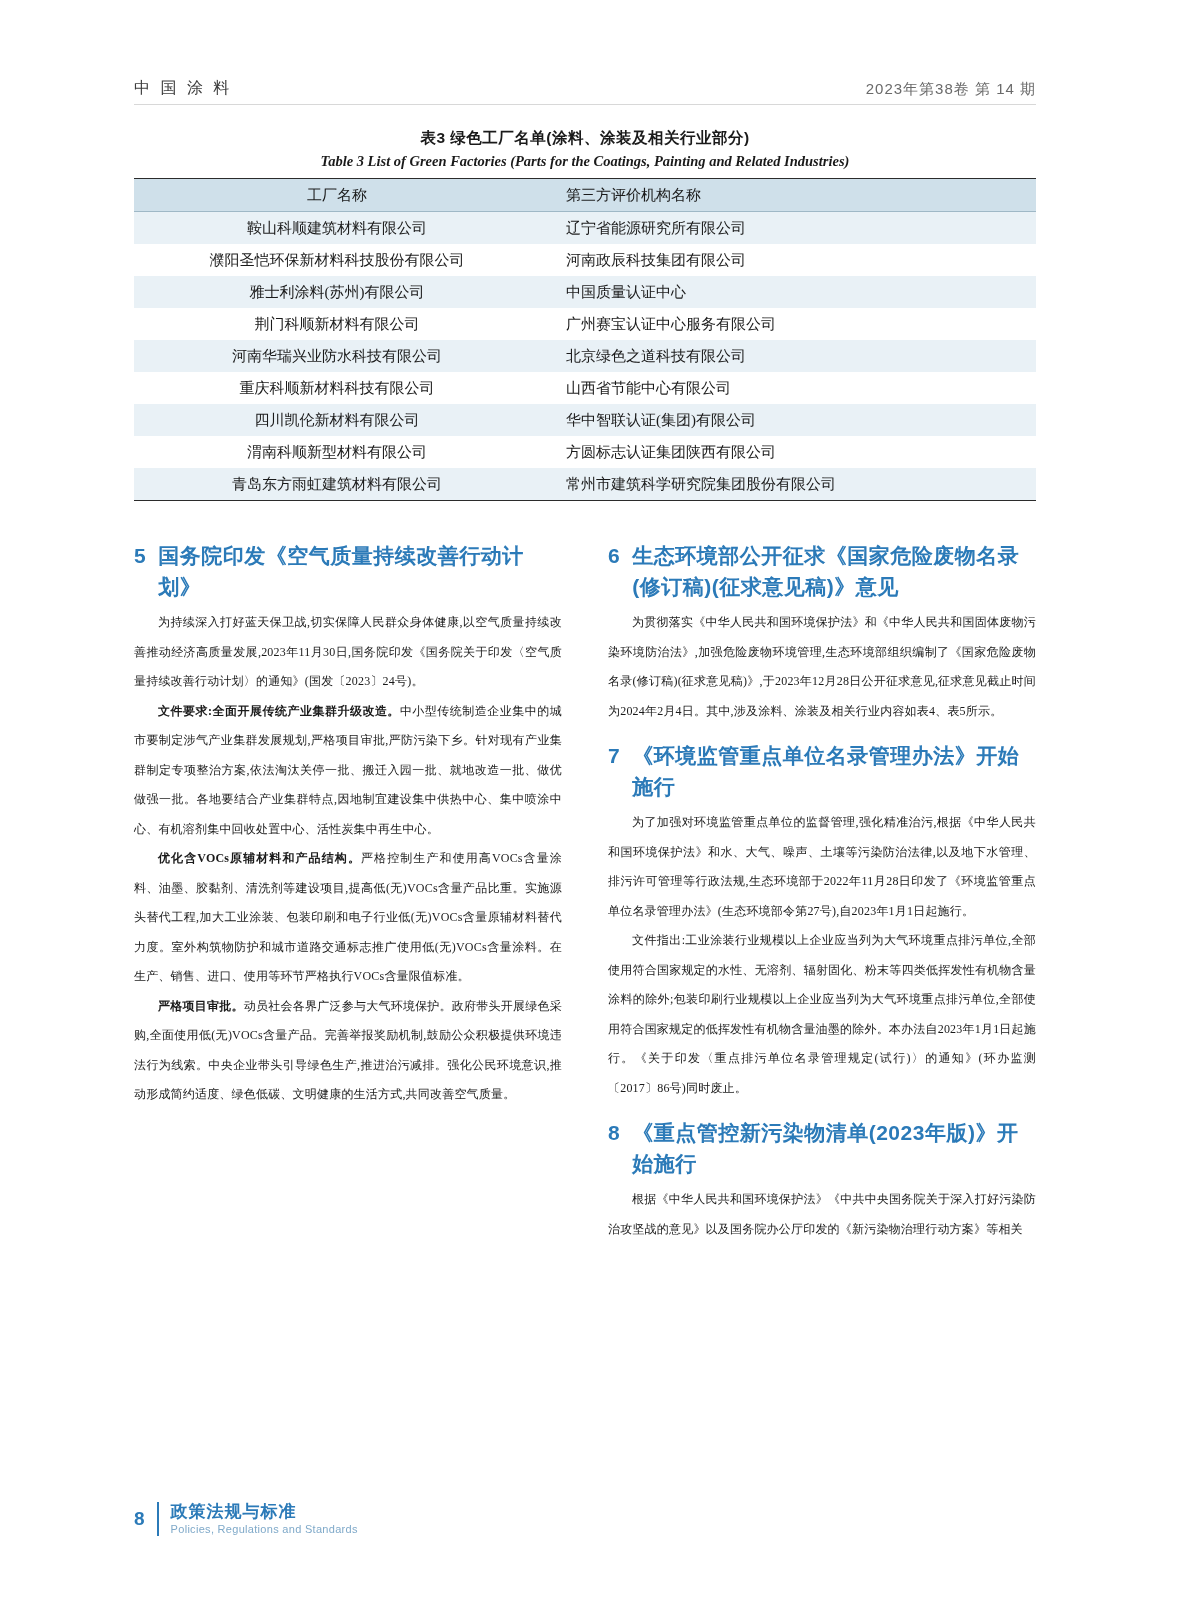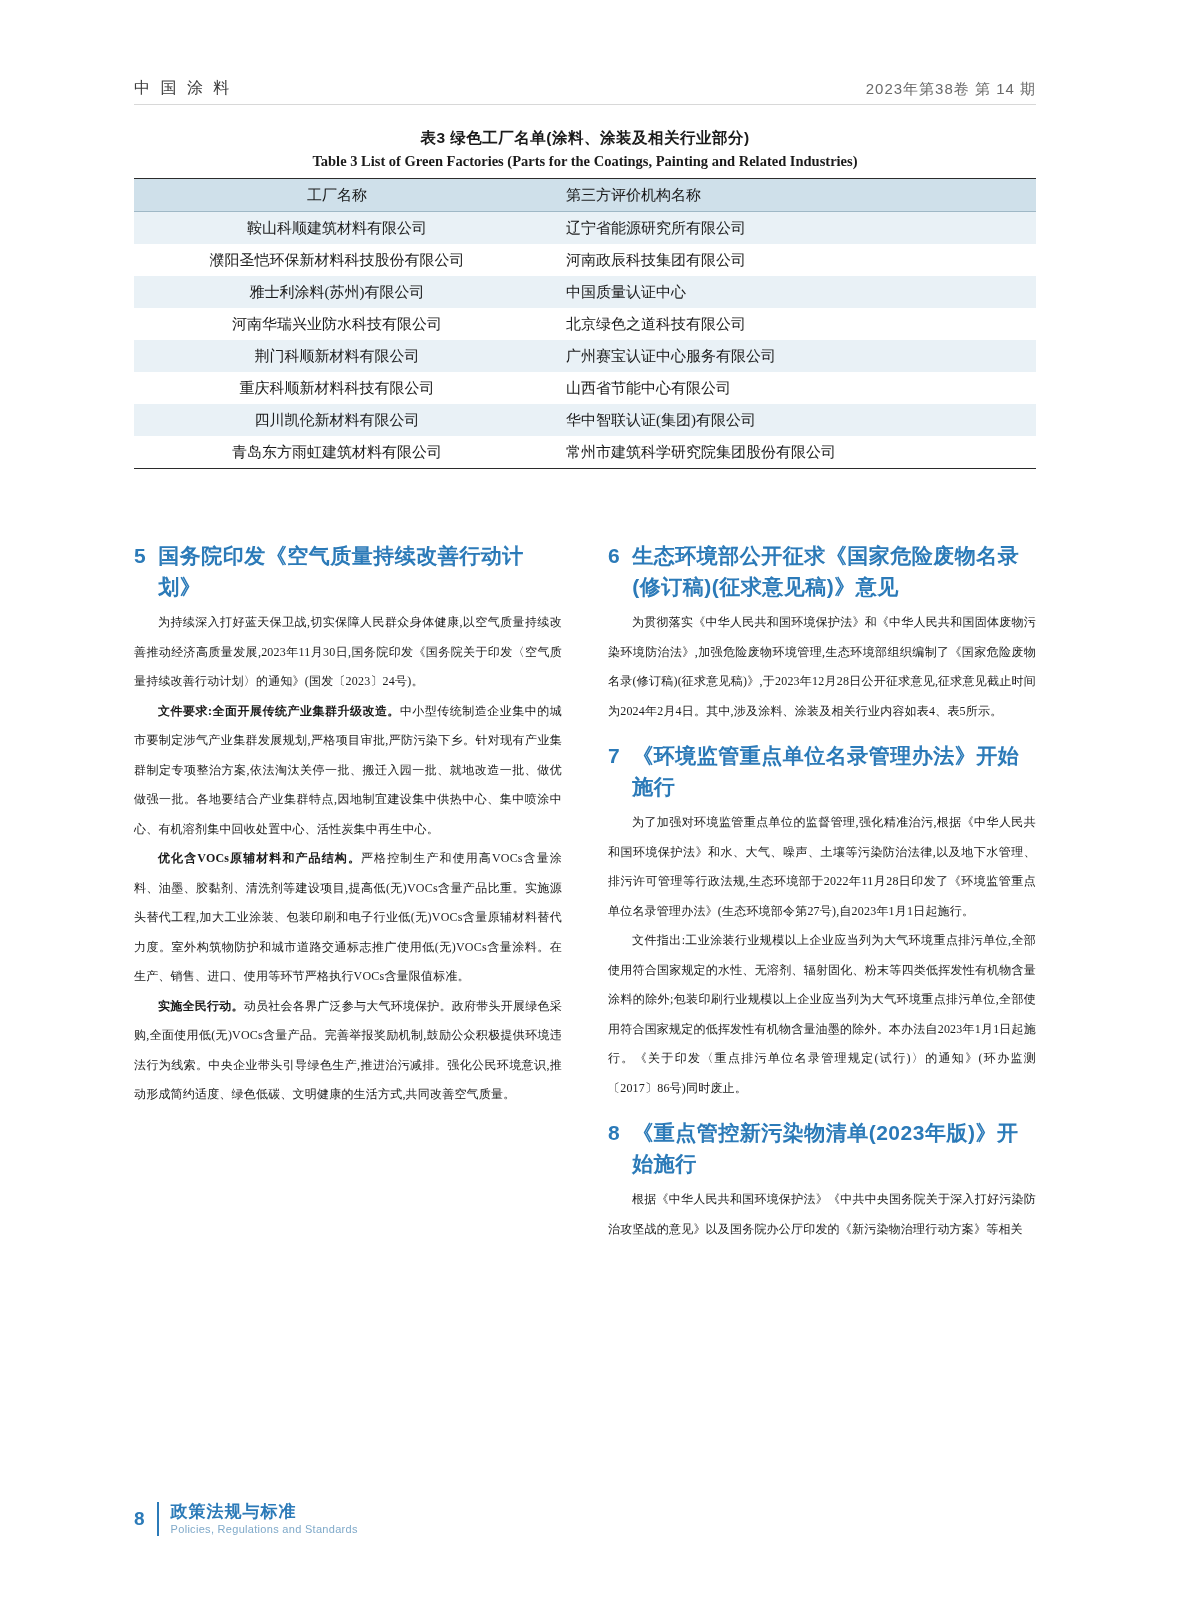--- a/index.html
+++ b/index.html
@@ -66,20 +66,21 @@
     font-family: "Liberation Sans", "DejaVu Sans", sans-serif;
     letter-spacing: 0.5px;
     margin-bottom: 4px;
   }
   .tbl-caption-en {
     text-align: center;
     font-size: 14.5px;
     font-weight: bold;
     font-family: "Liberation Serif", "DejaVu Serif", serif;
     margin-bottom: 8px;
+    font-style: italic;
   }
   table.green {
     width: 100%;
     border-collapse: collapse;
     font-size: 15px;
   }
   table.green th,
   table.green td {
     padding: 5px 4px 5px 4px;
     text-align: center;
@@ -208,54 +209,58 @@
         </tr>
         <tr>
           <td class="c1">濮阳圣恺环保新材料科技股份有限公司</td>
           <td class="c2">河南政辰科技集团有限公司</td>
         </tr>
         <tr>
           <td class="c1">雅士利涂料(苏州)有限公司</td>
           <td class="c2">中国质量认证中心</td>
         </tr>
         <tr>
+          <td class="c1">荆门科顺新材料有限公司</td>
+          <td class="c2">广州赛宝认证中心服务有限公司</td>
+        </tr>
+        <tr>
           <td class="c1">河南华瑞兴业防水科技有限公司</td>
           <td class="c2">北京绿色之道科技有限公司</td>
         </tr>
         <tr>
-          <td class="c1">荆门科顺新材料有限公司</td>
-          <td class="c2">广州赛宝认证中心服务有限公司</td>
-        </tr>
-        <tr>
           <td class="c1">重庆科顺新材料科技有限公司</td>
           <td class="c2">山西省节能中心有限公司</td>
         </tr>
         <tr>
           <td class="c1">四川凯伦新材料有限公司</td>
           <td class="c2">华中智联认证(集团)有限公司</td>
+        </tr>
+        <tr>
+          <td class="c1">渭南科顺新型材料有限公司</td>
+          <td class="c2">方圆标志认证集团陕西有限公司</td>
         </tr>
         <tr>
           <td class="c1">青岛东方雨虹建筑材料有限公司</td>
           <td class="c2">常州市建筑科学研究院集团股份有限公司</td>
         </tr>
       </tbody>
     </table>
   </div>
 
   <div class="columns">
 
     <div class="col">
       <h2 class="sec">
         <span class="num">5</span>
         <span class="txt">国务院印发《空气质量持续改善行动计划》</span>
       </h2>
       <p>为持续深入打好蓝天保卫战,切实保障人民群众身体健康,以空气质量持续改善推动经济高质量发展,2023年11月30日,国务院印发《国务院关于印发〈空气质量持续改善行动计划〉的通知》(国发〔2023〕24号)。</p>
       <p><b>文件要求:全面开展传统产业集群升级改造。</b><span>中小型传统制造企业集中的城市要制定涉气产业集群发展规划,严格项目审批,严防污染下乡。针对现有产业集群制定专项整治方案,依法淘汰关停一批、搬迁入园一批、就地改造一批、做优做强一批。各地要结合产业集群特点,因地制宜建设集中供热中心、集中喷涂中心、有机溶剂集中回收处置中心、活性炭集中再生中心。</span></p>
       <p><b>优化含VOCs原辅材料和产品结构。</b><span>严格控制生产和使用高VOCs含量涂料、油墨、胶黏剂、清洗剂等建设项目,提高低(无)VOCs含量产品比重。实施源头替代工程,加大工业涂装、包装印刷和电子行业低(无)VOCs含量原辅材料替代力度。室外构筑物防护和城市道路交通标志推广使用低(无)VOCs含量涂料。在生产、销售、进口、使用等环节严格执行VOCs含量限值标准。</span></p>
-      <p><b>实施全民行动。</b><span>动员社会各界广泛参与大气环境保护。政府带头开展绿色采购,全面使用低(无)VOCs含量产品。完善举报奖励机制,鼓励公众积极提供环境违法行为线索。中央企业带头引导绿色生产,推进治污减排。强化公民环境意识,推动形成简约适度、绿色低碳、文明健康的生活方式,共同改善空气质量。</span></p>
+      <p><b>严格项目审批。</b><span>动员社会各界广泛参与大气环境保护。政府带头开展绿色采购,全面使用低(无)VOCs含量产品。完善举报奖励机制,鼓励公众积极提供环境违法行为线索。中央企业带头引导绿色生产,推进治污减排。强化公民环境意识,推动形成简约适度、绿色低碳、文明健康的生活方式,共同改善空气质量。</span></p>
     </div>
 
     <div class="col">
       <h2 class="sec">
         <span class="num">6</span>
         <span class="txt">生态环境部公开征求《国家危险废物名录(修订稿)(征求意见稿)》意见</span>
       </h2>
       <p>为贯彻落实《中华人民共和国环境保护法》和《中华人民共和国固体废物污染环境防治法》,加强危险废物环境管理,生态环境部组织编制了《国家危险废物名录(修订稿)(征求意见稿)》,于2023年12月28日公开征求意见,征求意见截止时间为2024年2月4日。其中,涉及涂料、涂装及相关行业内容如表4、表5所示。</p>
 
       <div class="spacer-sec"></div>

